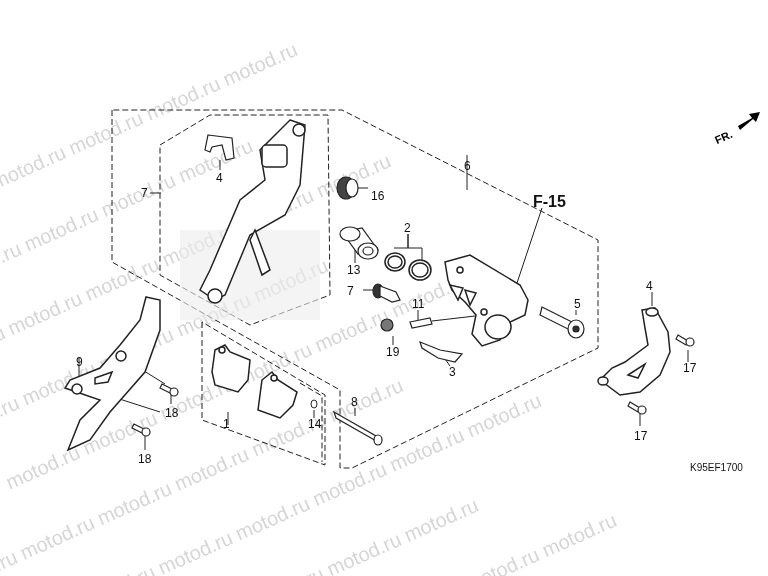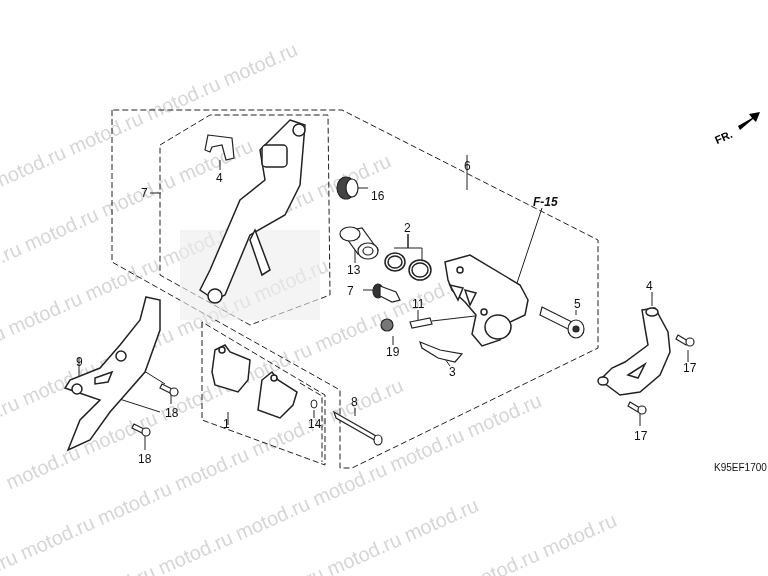--- a/index.html
+++ b/index.html
@@ -1,21 +1,21 @@
 <!DOCTYPE html>
 <html><head>
 <meta charset="utf-8">
 <style>
   html,body{margin:0;padding:0;background:#fff;}
   #canvas{position:relative;width:768px;height:576px;overflow:hidden;background:#fff;font-family:"Liberation Sans",sans-serif;}
   #canvas svg{position:absolute;left:0;top:0;}
   .wm{fill:#d6d6d6;font-family:"Liberation Sans",sans-serif;font-size:20px;}
   .lbl{position:absolute;font-size:12px;color:#111;line-height:12px;white-space:nowrap;}
-  .bold{font-weight:bold;font-size:12px;font-style:italic;}
-  .code{position:absolute;font-size:10px;color:#111;margin-left:24px;}
+  .bold{font-weight:bold;font-size:16px;}
+  .code{position:absolute;font-size:10px;color:#111;}
   .fr{position:absolute;font-weight:bold;font-size:11px;color:#000;transform:rotate(-24deg);transform-origin:left top;}
 </style>
 </head>
 <body>
 
 <div id="canvas">
   <svg width="768" height="576" viewBox="0 0 768 576">
 
     <g>
       <g transform="rotate(-24 384 288)">

